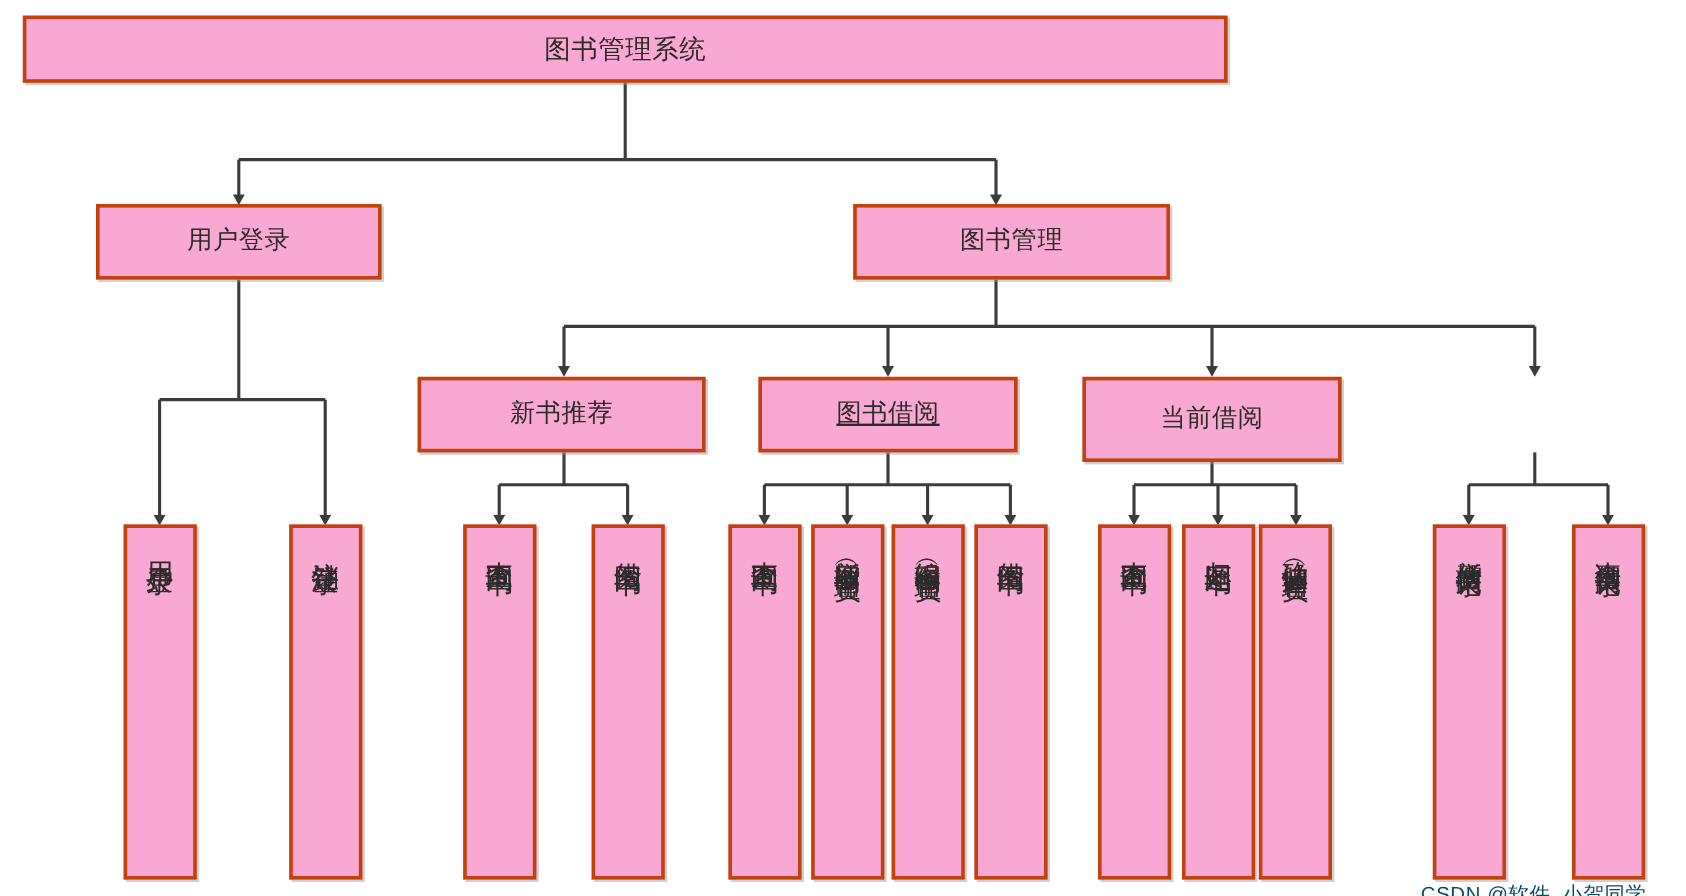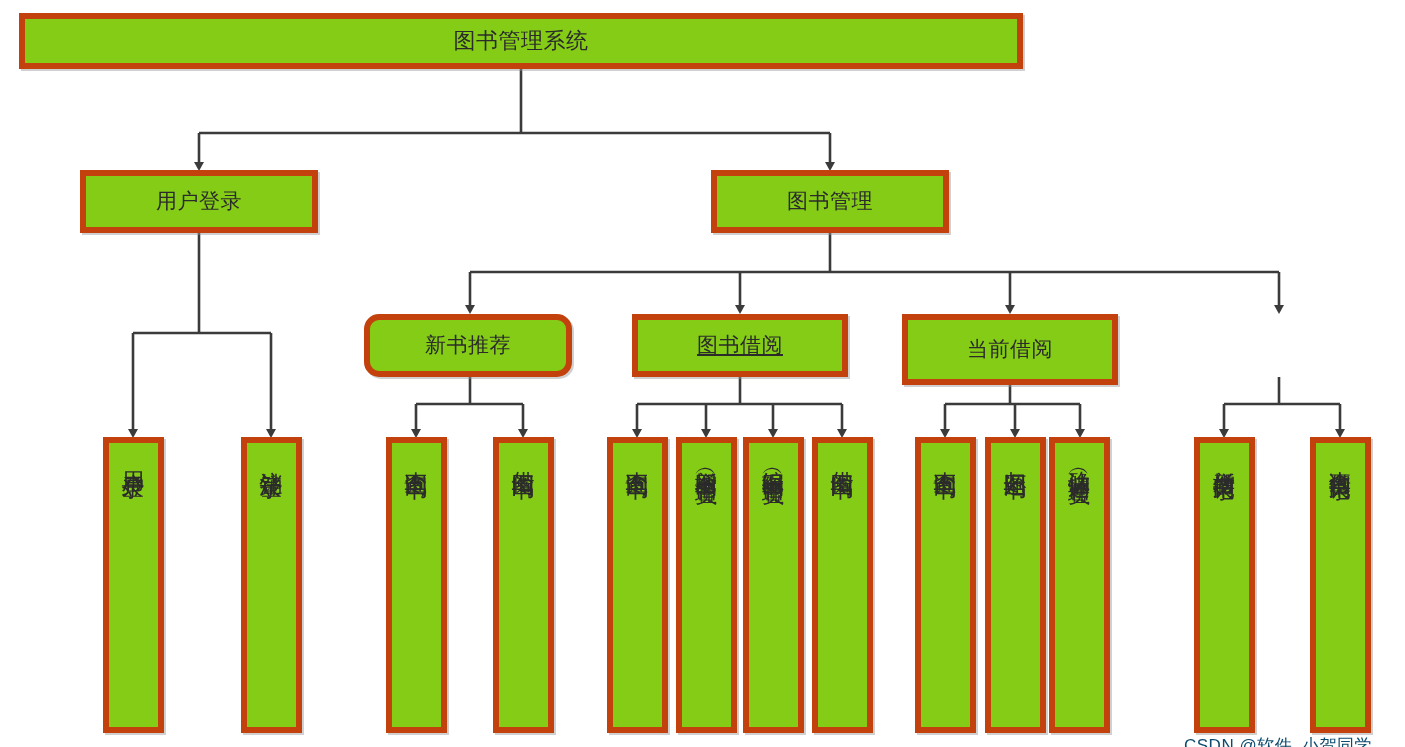--- a/index.html
+++ b/index.html
@@ -22,22 +22,22 @@
     position: absolute;
     left: 0;
     top: 0;
     width: 1405px;
     height: 747px;
     pointer-events: none;
   }
   .node {
     position: absolute;
     box-sizing: border-box;
-    border: 6px solid #c2410c;
-    background: #84cc16;
+    border: 3px solid #c2410c;
+    background: #f9a8d4;
     display: flex;
     align-items: center;
     justify-content: center;
     color: #2b2b2b;
     box-shadow: 2px 2px 0 rgba(150,150,150,0.45);
   }
   .node .label {
     display: block;
     text-align: center;
     line-height: 1.18;
@@ -136,25 +136,25 @@
     </g>
   </svg>
 
   <div class="node horiz root" style="left:19px; top:13px; width:1004px; height:56px;">
     <span class="label">图书管理系统</span>
   </div>
 
   <div class="node horiz" style="left:80px; top:170px; width:238px; height:63px;">
     <span class="label">用户登录</span>
   </div>
-  <div class="node horiz" style="left:711px; top:170px; width:238px; height:63px;">
+  <div class="node horiz" style="left:711px; top:170px; width:264px; height:63px;">
     <span class="label">图书管理</span>
   </div>
 
-  <div class="node horiz" style="left:364px; top:314px; width:208px; height:63px;border-radius:15px;">
+  <div class="node horiz" style="left:348px; top:314px; width:240px; height:63px;">
     <span class="label">新书推荐</span>
   </div>
   <div class="node horiz" style="left:632px; top:314px; width:216px; height:63px;text-decoration:underline;">
     <span class="label">图书借阅</span>
   </div>
   <div class="node horiz" style="left:902px; top:314px; width:216px; height:71px;">
     <span class="label">当前借阅</span>
   </div>
 
   <div class="node vert" style="left:103px; top:437px; width:61px; height:296px;">

